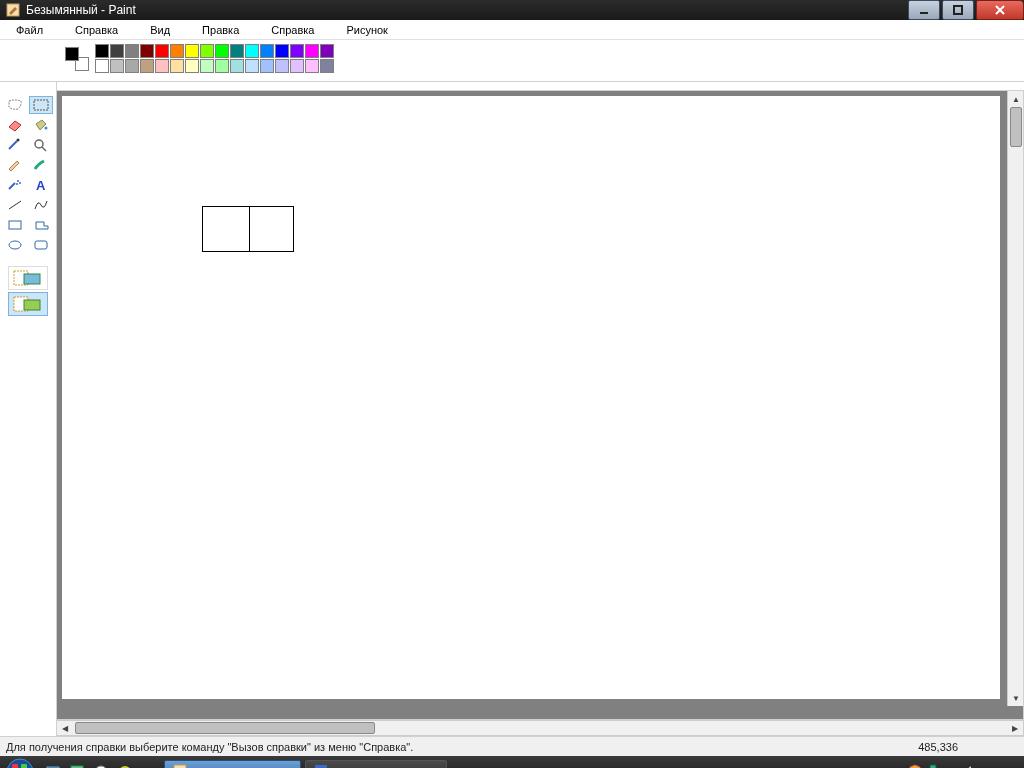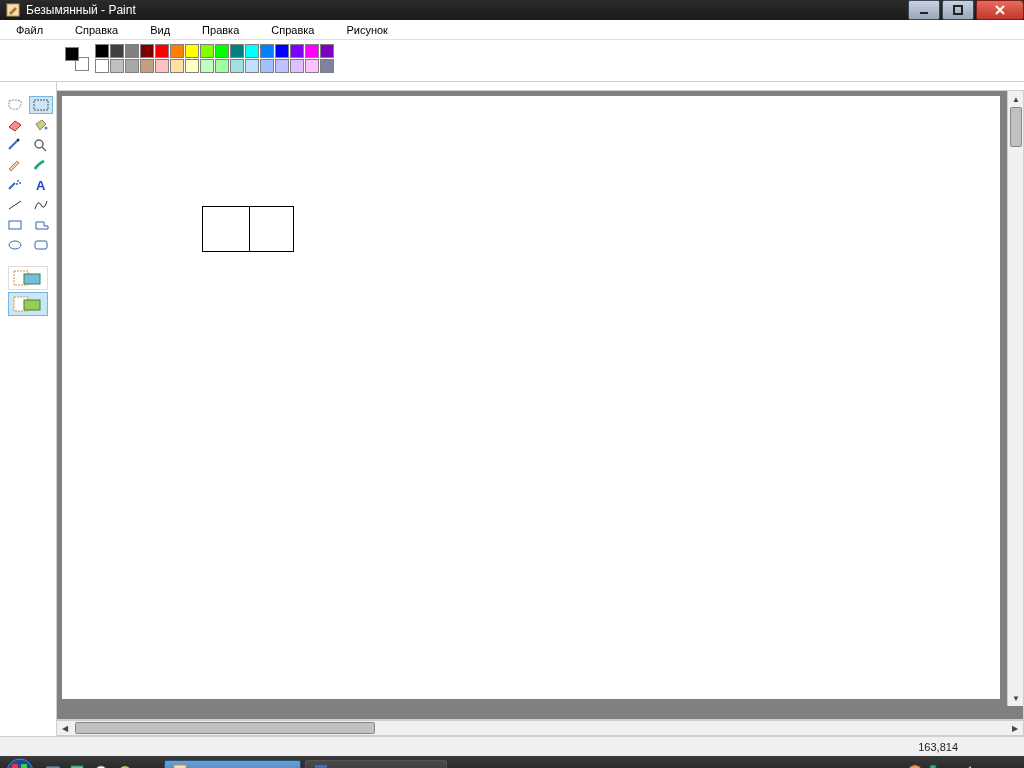--- a/index.html
+++ b/index.html
@@ -278,21 +278,22 @@
       <div class="arrow">◀</div>
       <div class="track">
           <div class="thumb"></div>
         </div>
       <div class="arrow">▶</div>
     </div>
   </div>
 </div>
 
 <div class="statusbar">
-  <span class="coords">163,814</span>
+  <span>Для получения справки выберите команду "Вызов справки" из меню "Справка".</span>
+  <span class="coords">485,336</span>
 </div>
 
 <div class="taskbar">
   <div class="start-orb">
     <svg width="28" height="28" viewBox="0 0 28 28">
         <circle cx="14" cy="14" r="13" fill="#1a4d8f" stroke="#3a8ddb"></circle>
       <rect x="6" y="6" width="6" height="6" fill="#e34" rx="1"></rect>
         <rect x="15" y="6" width="6" height="6" fill="#4c4" rx="1"></rect>
       <rect x="6" y="15" width="6" height="6" fill="#59f" rx="1"></rect>
         <rect x="15" y="15" width="6" height="6" fill="#ec3" rx="1"></rect>

